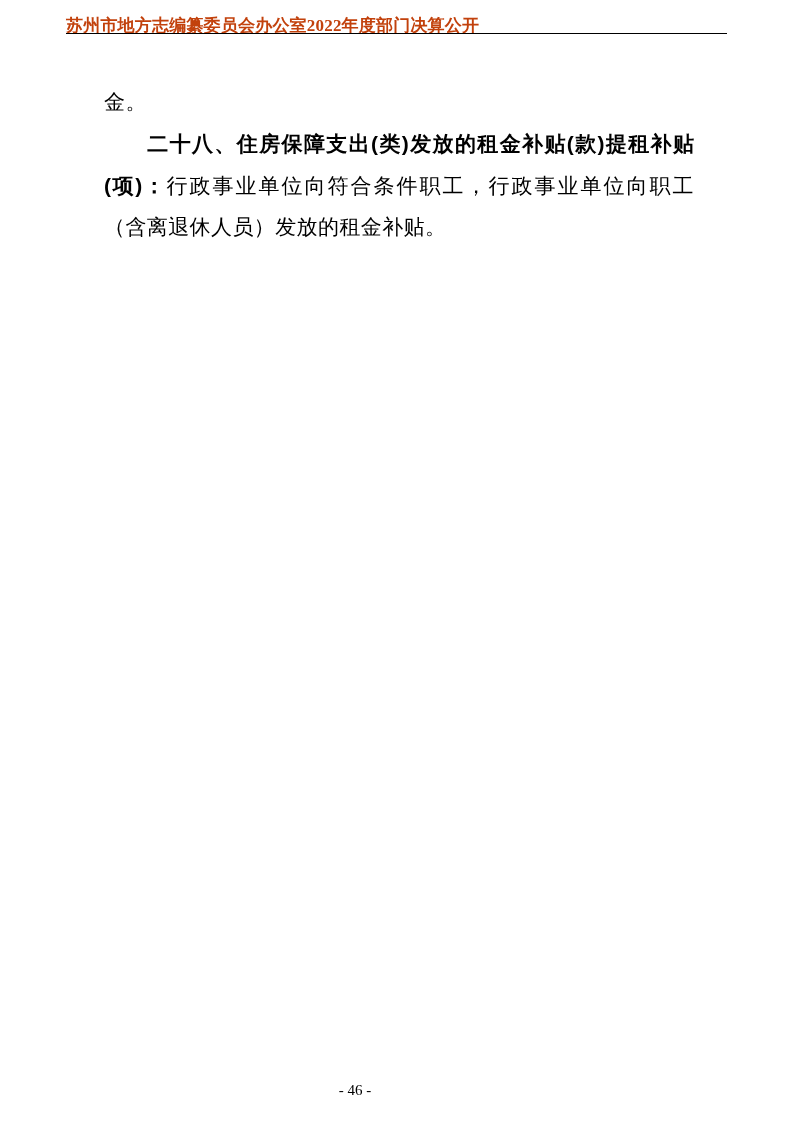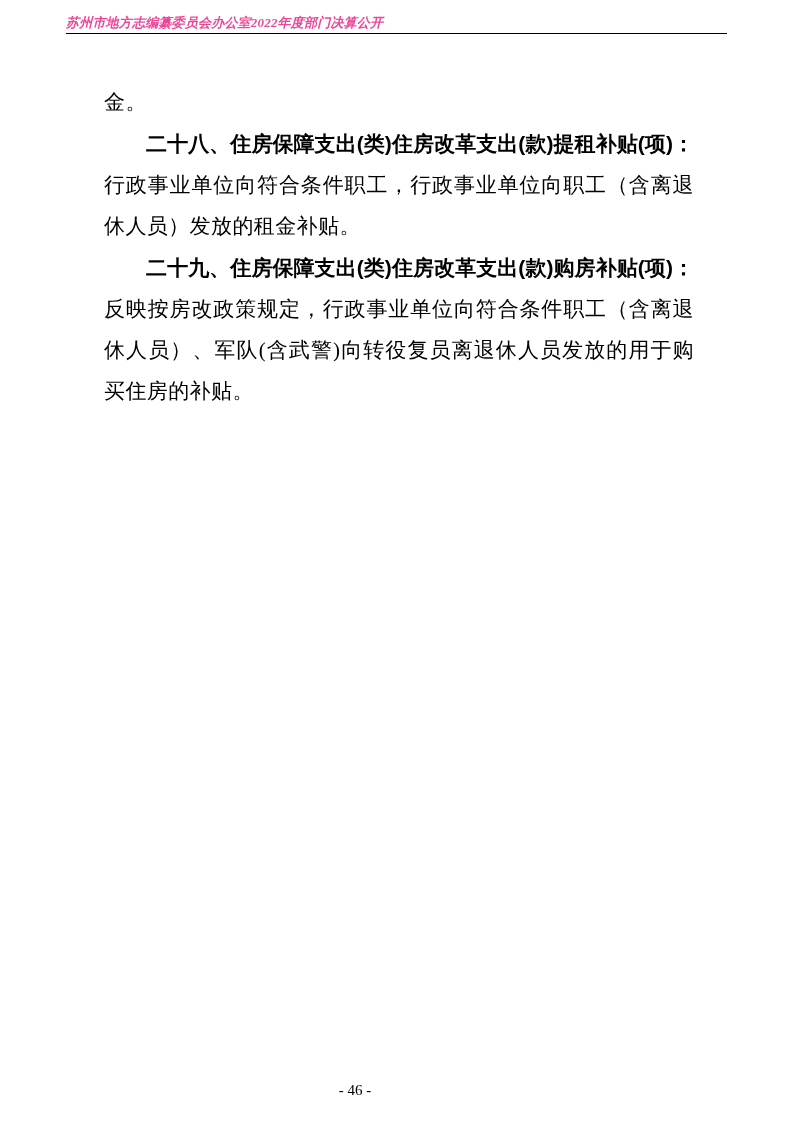--- a/index.html
+++ b/index.html
@@ -19,27 +19,26 @@
     position: absolute;
     left: 0; top: 0;
     width: 793px;
     height: 1122px;
   }
   .header {
     position: absolute;
     left: 66px;
     top: 14px;
     width: 660px;
-    font-size: 13px;
+    font-size: 17px;
     font-weight: bold;
     letter-spacing: 0.2px;
     font-family: "Liberation Serif", "DejaVu Serif", serif;
-    color: #ec4899;
+    color: #c2410c;
     white-space: nowrap;
-    font-style: italic;
   }
   .header-rule {
     position: absolute;
     left: 66px;
     top: 33px;
     width: 661px;
     height: 1px;
     background: #000;
   }
   .content {
@@ -86,24 +85,21 @@
 <div class="page">
 
   <div class="header">苏州市地方志编纂委员会办公室2022年度部门决算公开</div>
   <div class="header-rule"></div>
 
   <div class="content">
 
     <p class="body-kai">金。</p>
 
     <p>
-      <span class="indent"></span><span class="bold-hei">二十八、住房保障支出(类)住房改革支出(款)提租补贴</span><span class="bold-hei">(项)：</span><span class="body-kai">行政事业单位向符合条件职工，行政事业单位向职工（含离退休人员）发放的租金补贴。</span>
+      <span class="indent"></span><span class="bold-hei">二十八、住房保障支出(类)发放的租金补贴(款)提租补贴</span><span class="bold-hei">(项)：</span><span class="body-kai">行政事业单位向符合条件职工，行政事业单位向职工（含离退休人员）发放的租金补贴。</span>
     </p>
 
-    <p>
-      <span class="indent"></span><span class="bold-hei">二十九、住房保障支出(类)住房改革支出(款)购房补贴</span><span class="bold-hei">(项)：</span><span class="body-kai">反映按房改政策规定，行政事业单位向符合条件职工（含离退休人员）、军队(含武警)向转役复员离退休人员发放的用于购买住房的补贴。</span>
-    </p>
 
   </div>
 
   <div class="footer">- 46 -</div>
 
 </div>
 
 </body></html>

